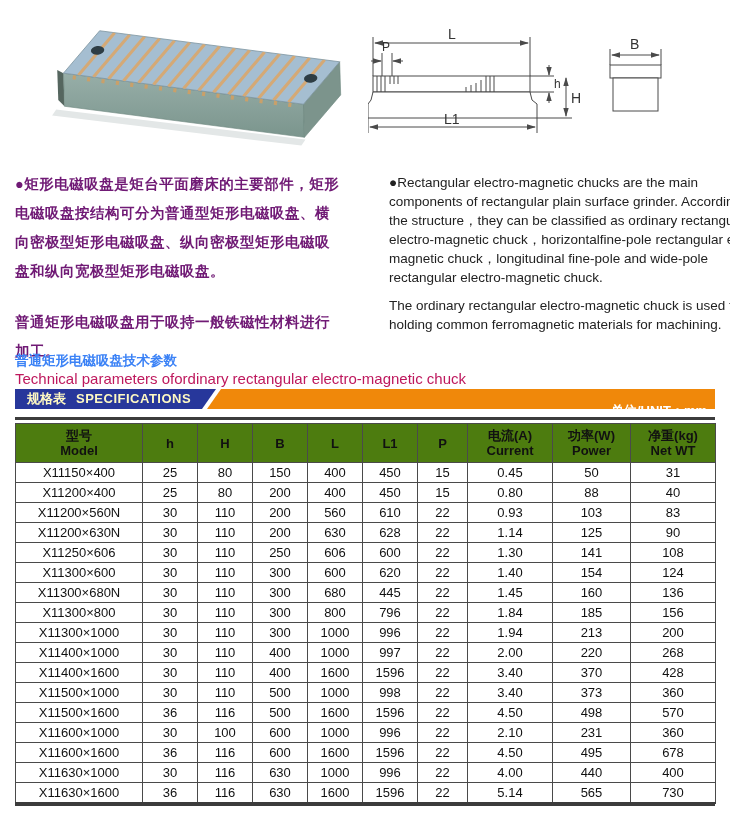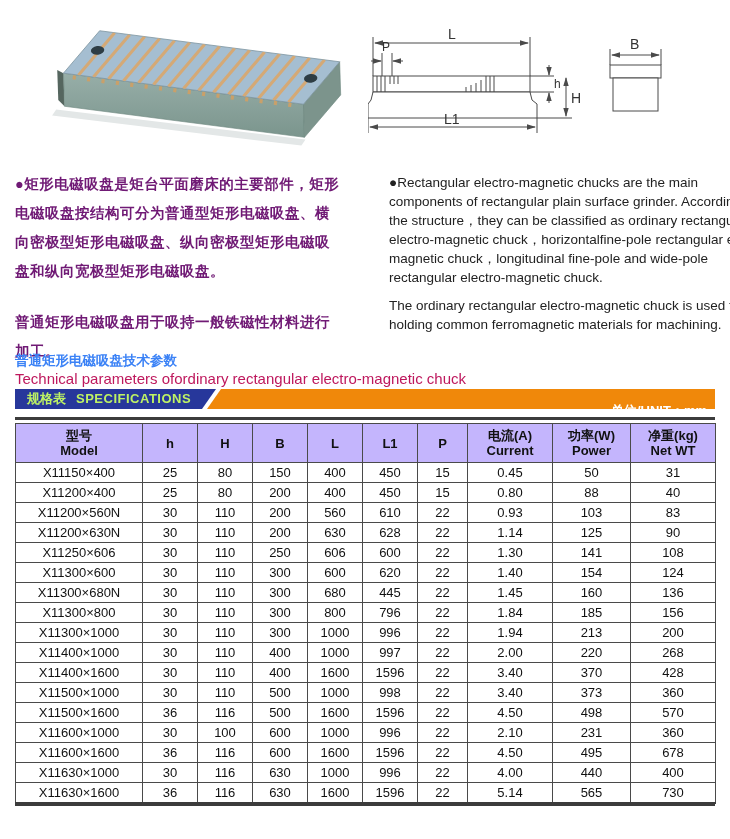--- a/index.html
+++ b/index.html
@@ -24,33 +24,33 @@
   
   .sec-title-cn { left:15px; top:352px; font-size:13.5px; font-weight:bold; color:#3b82f6; }
   .sec-title-en { left:15px; top:370px; font-size:15px; color:#be185d; }
 
   
   .spec-bar { left:15px; top:389px; width:700px; height:20px; background:#f0880a; }
   .bar-white { position:absolute; left:0; top:0; width:206px; height:20px; background:#ffffff;
                clip-path:polygon(0 0, 100% 0, calc(100% - 14px) 100%, 0 100%); }
   .bar-blue  { position:absolute; left:0; top:0; width:201px; height:20px; background:#27379b;
                clip-path:polygon(0 0, 100% 0, calc(100% - 14px) 100%, 0 100%);
-               color:#bef264; font-size:13px; font-weight:bold; line-height:20px; padding-left:12px; }
+               color:#fef9c3; font-size:13px; font-weight:bold; line-height:20px; padding-left:12px; }
   .bar-blue .en { margin-left:10px; letter-spacing:0.5px; }
   .bar-unit { position:absolute; right:8px; top:12px; height:20px; line-height:20px;
               color:#fff; font-size:13px; font-weight:bold; }
 
   
   .thick-line { left:15px; top:417px; width:700px; height:3px; background:#3c3c3c; }
 
   
   .table-wrap { left:15px; top:423px; width:700px; }
   table { width:700px; border-collapse:collapse; table-layout:fixed; }
   th, td { border:1px solid #4a4a4a; text-align:center; vertical-align:middle; }
-  th { background:#c4b5fd; font-size:13px; font-weight:bold; padding:4px 0; color:#111; }
+  th { background:#4d7c0f; font-size:13px; font-weight:bold; padding:4px 0; color:#111; }
   th div { line-height:15px; }
   td { height:20px; font-size:13px; color:#111; padding:0; }
   tr:last-child td { border-bottom:2px solid #3c3c3c; }
   .double-line { height:2px; border-bottom:2px solid #3c3c3c; width:700px; }
 
   svg text { font-family:"Liberation Sans", sans-serif; }
 </style>
 </head>
 <body>
 

